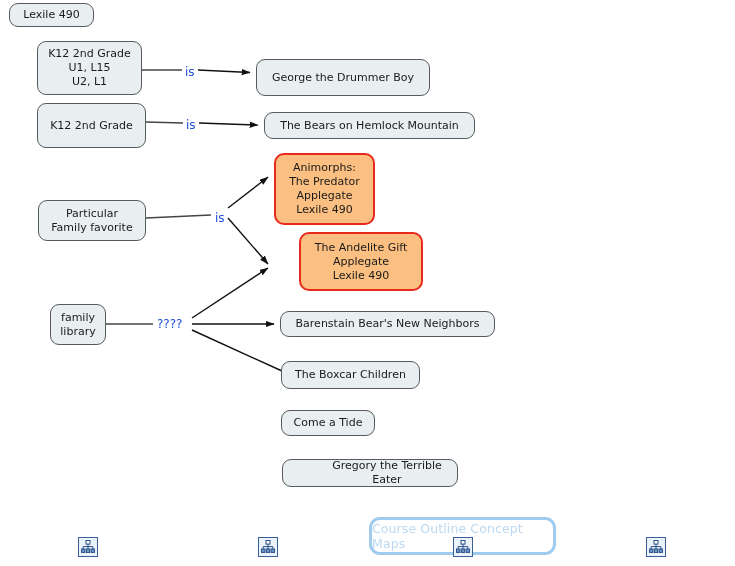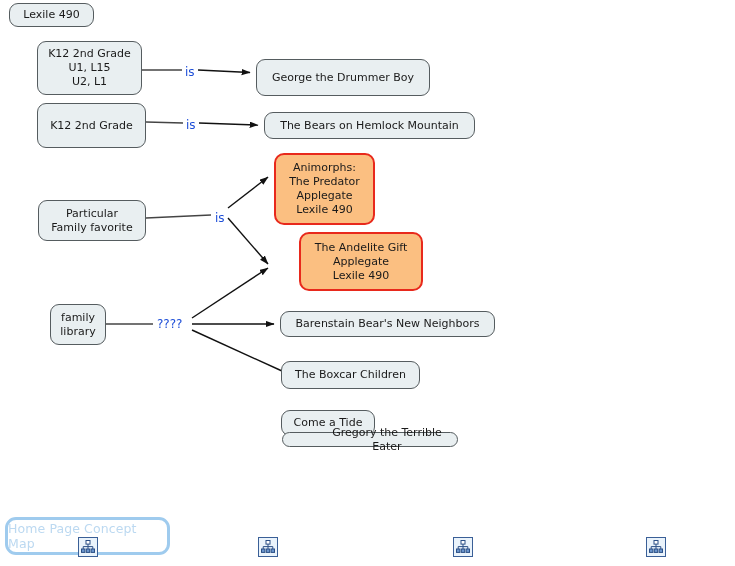--- a/index.html
+++ b/index.html
@@ -142,50 +142,50 @@
       <div class="node highlight" style="left: 274px; top: 153px; width: 101px; height: 72px;">Animorphs:
 The Predator
 Applegate
 Lexile 490</div>
       <div class="node highlight" style="left: 274px; top: 232px; width: 124px; height: 59px; margin-left: 25px;">The Andelite Gift
 Applegate
 Lexile 490</div>
       <div class="node plain" style="left: 280px; top: 311px; width: 215px; height: 26px;">Barenstain Bear's New Neighbors</div>
       <div class="node plain" style="left: 281px; top: 361px; width: 139px; height: 28px;">The Boxcar Children</div>
       <div class="node plain" style="left: 281px; top: 410px; width: 94px; height: 26px;">Come a Tide</div>
-      <div class="node plain" style="left: 282px; top: 432px; width: 176px; height: 15px; padding-left: 40px;">Gregory the Terrible Eater</div>
+      <div class="node plain" style="left: 282px; top: 459px; width: 176px; height: 28px; padding-left: 40px;">Gregory the Terrible Eater</div>
     </div>
   <div id="edge-labels">
       <div class="edge-label" style="left: 185px; top: 66px;">is</div>
       <div class="edge-label" style="left: 186px; top: 119px;">is</div>
       <div class="edge-label" style="left: 215px; top: 212px;">is</div>
       <div class="edge-label" style="left: 157px; top: 318px;">????</div>
     </div>
 
   <div class="navbar" id="navbar">
-      <div class="navbtn" style="left: 5px; top: 12px; width: 165px;">
-        <span>Home Page Concept Map</span>
-      </div>
       <div class="navicon" style="left: 77.5px;">
         <svg viewBox="0 0 16 16" width="16" height="16" aria-hidden="true">
           <rect x="6" y="1.5" width="4" height="3.6" fill="#ffffff" stroke="#2b4f86" stroke-width="1"></rect>
           <path d="M8 5.1 L8 7.6 M3.2 7.6 L12.8 7.6 M3.2 7.6 L3.2 10 M8 7.6 L8 10 M12.8 7.6 L12.8 10" stroke="#2b4f86" stroke-width="1" fill="none"></path>
           <rect x="1.5" y="10" width="3.4" height="3.4" fill="#6d97cf" stroke="#2b4f86" stroke-width="1"></rect>
           <rect x="6.3" y="10" width="3.4" height="3.4" fill="#6d97cf" stroke="#2b4f86" stroke-width="1"></rect>
           <rect x="11.1" y="10" width="3.4" height="3.4" fill="#6d97cf" stroke="#2b4f86" stroke-width="1"></rect>
         </svg>
       </div>
       <div class="navicon" style="left: 258px;">
         <svg viewBox="0 0 16 16" width="16" height="16" aria-hidden="true">
           <rect x="6" y="1.5" width="4" height="3.6" fill="#ffffff" stroke="#2b4f86" stroke-width="1"></rect>
           <path d="M8 5.1 L8 7.6 M3.2 7.6 L12.8 7.6 M3.2 7.6 L3.2 10 M8 7.6 L8 10 M12.8 7.6 L12.8 10" stroke="#2b4f86" stroke-width="1" fill="none"></path>
           <rect x="1.5" y="10" width="3.4" height="3.4" fill="#6d97cf" stroke="#2b4f86" stroke-width="1"></rect>
           <rect x="6.3" y="10" width="3.4" height="3.4" fill="#6d97cf" stroke="#2b4f86" stroke-width="1"></rect>
           <rect x="11.1" y="10" width="3.4" height="3.4" fill="#6d97cf" stroke="#2b4f86" stroke-width="1"></rect>
         </svg>
+      </div>
+      <div class="navbtn" style="left: 369px; top: 12px; width: 187px;">
+        <span>Course Outline Concept Maps</span>
       </div>
       <div class="navicon" style="left: 452.5px;">
         <svg viewBox="0 0 16 16" width="16" height="16" aria-hidden="true">
           <rect x="6" y="1.5" width="4" height="3.6" fill="#ffffff" stroke="#2b4f86" stroke-width="1"></rect>
           <path d="M8 5.1 L8 7.6 M3.2 7.6 L12.8 7.6 M3.2 7.6 L3.2 10 M8 7.6 L8 10 M12.8 7.6 L12.8 10" stroke="#2b4f86" stroke-width="1" fill="none"></path>
           <rect x="1.5" y="10" width="3.4" height="3.4" fill="#6d97cf" stroke="#2b4f86" stroke-width="1"></rect>
           <rect x="6.3" y="10" width="3.4" height="3.4" fill="#6d97cf" stroke="#2b4f86" stroke-width="1"></rect>
           <rect x="11.1" y="10" width="3.4" height="3.4" fill="#6d97cf" stroke="#2b4f86" stroke-width="1"></rect>
         </svg>
       </div>

